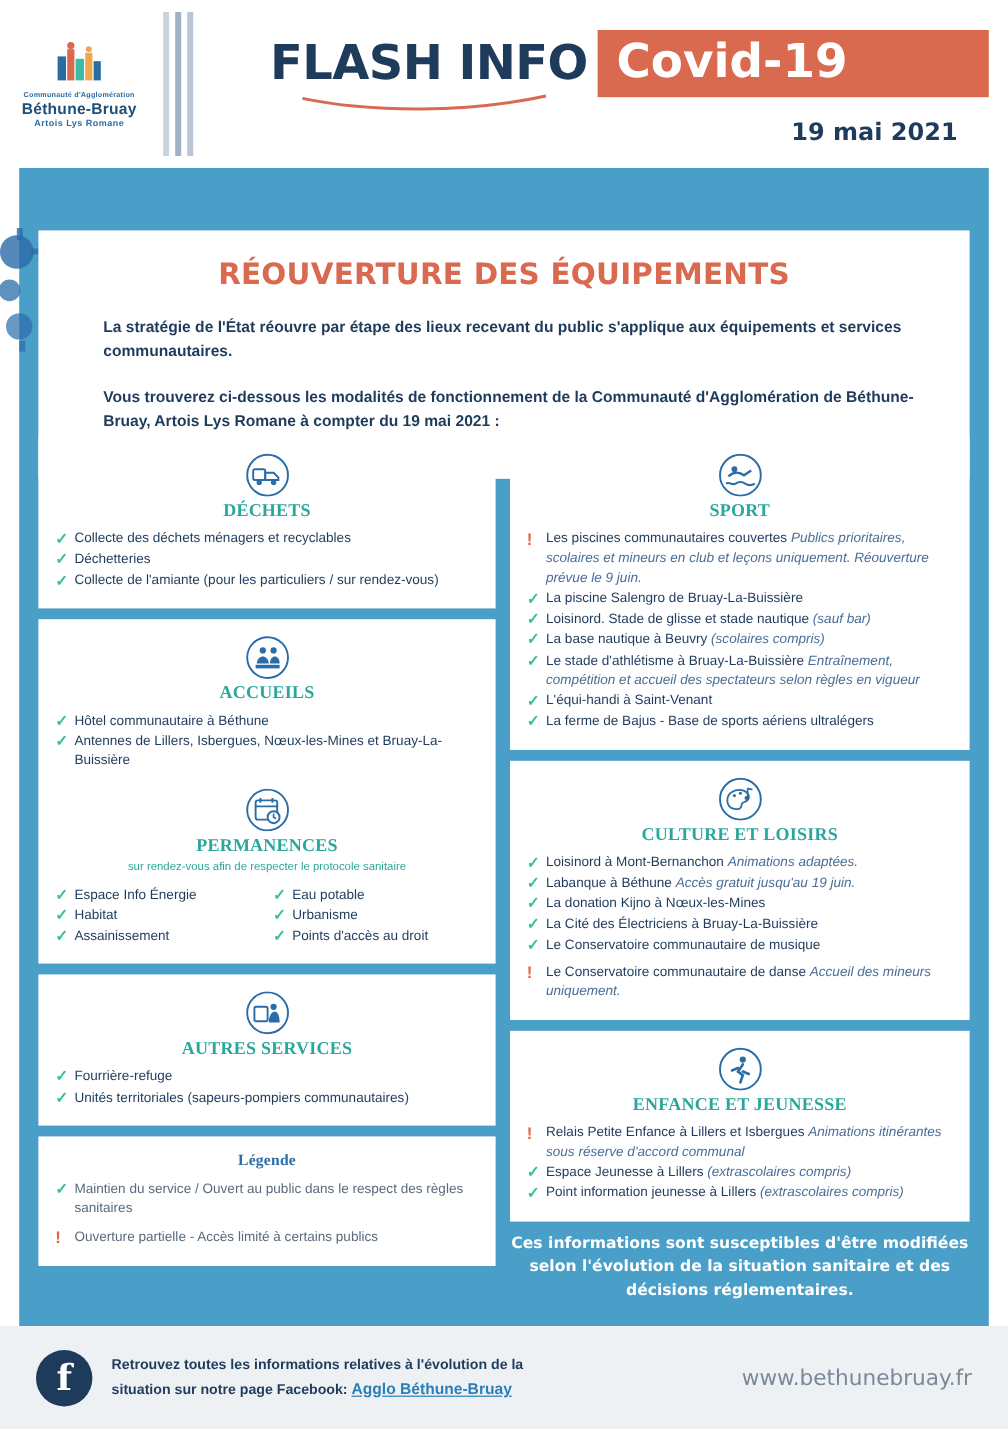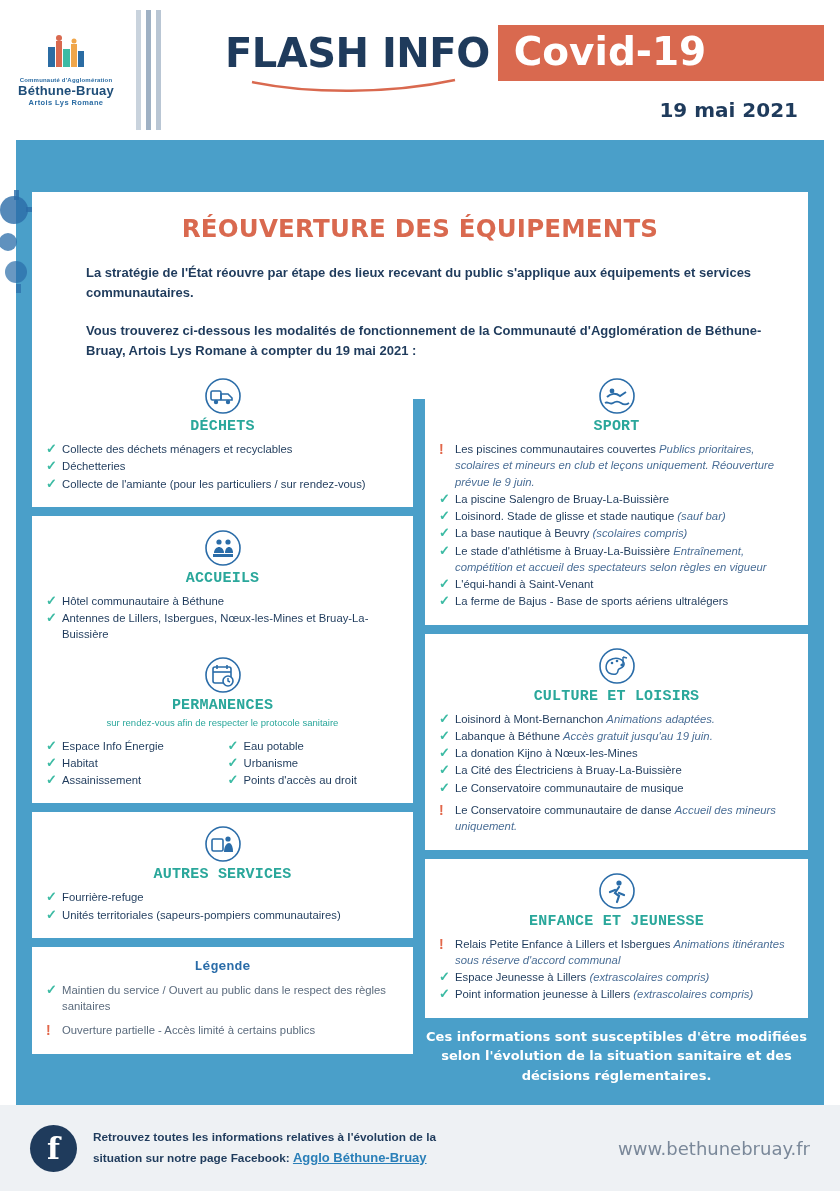--- a/index.html
+++ b/index.html
@@ -76,21 +76,21 @@
   }
 
   
   .col-left { position:absolute; left:32px; top:364px; width:381px; }
   .col-right { position:absolute; left:425px; top:364px; width:383px; }
 
   .card { background:#fff; margin-bottom:9px; padding:14px 14px 14px 14px; }
   .card-icon { display:flex; justify-content:center; margin-bottom:4px; }
   .card-title {
     text-align:center; color:#2aa79b; font-size:15px; font-weight:bold;
-    font-family:Liberation Mono, monospace; margin-bottom:6px; letter-spacing:.2px;
+    font-family:Liberation Serif, serif; margin-bottom:6px; letter-spacing:.2px;
   }
   .card-sub {
     text-align:center; color:#2aa79b; font-size:9.5px; margin:-3px 0 10px 0;
   }
   ul.items { list-style:none; margin:0; padding:0; }
   ul.items li {
     font-size:11.3px; line-height:1.44; color:#1f3b5c; margin-bottom:1px;
     padding-left:16px; position:relative; text-indent:0;
   }
   ul.items li .mark {

